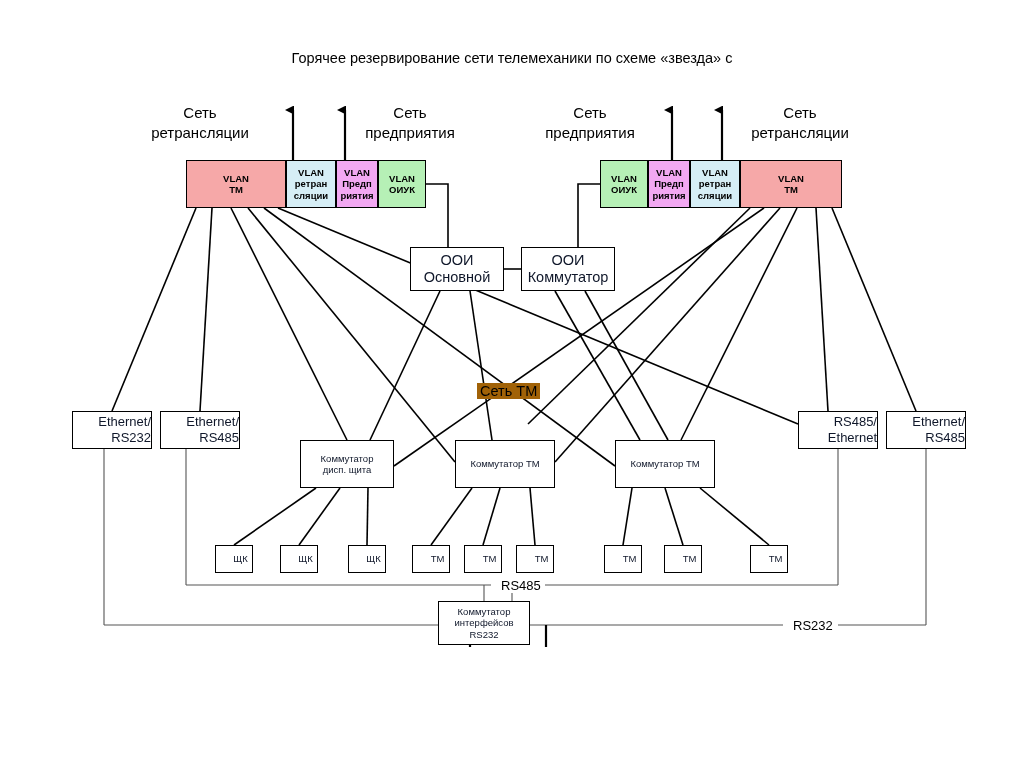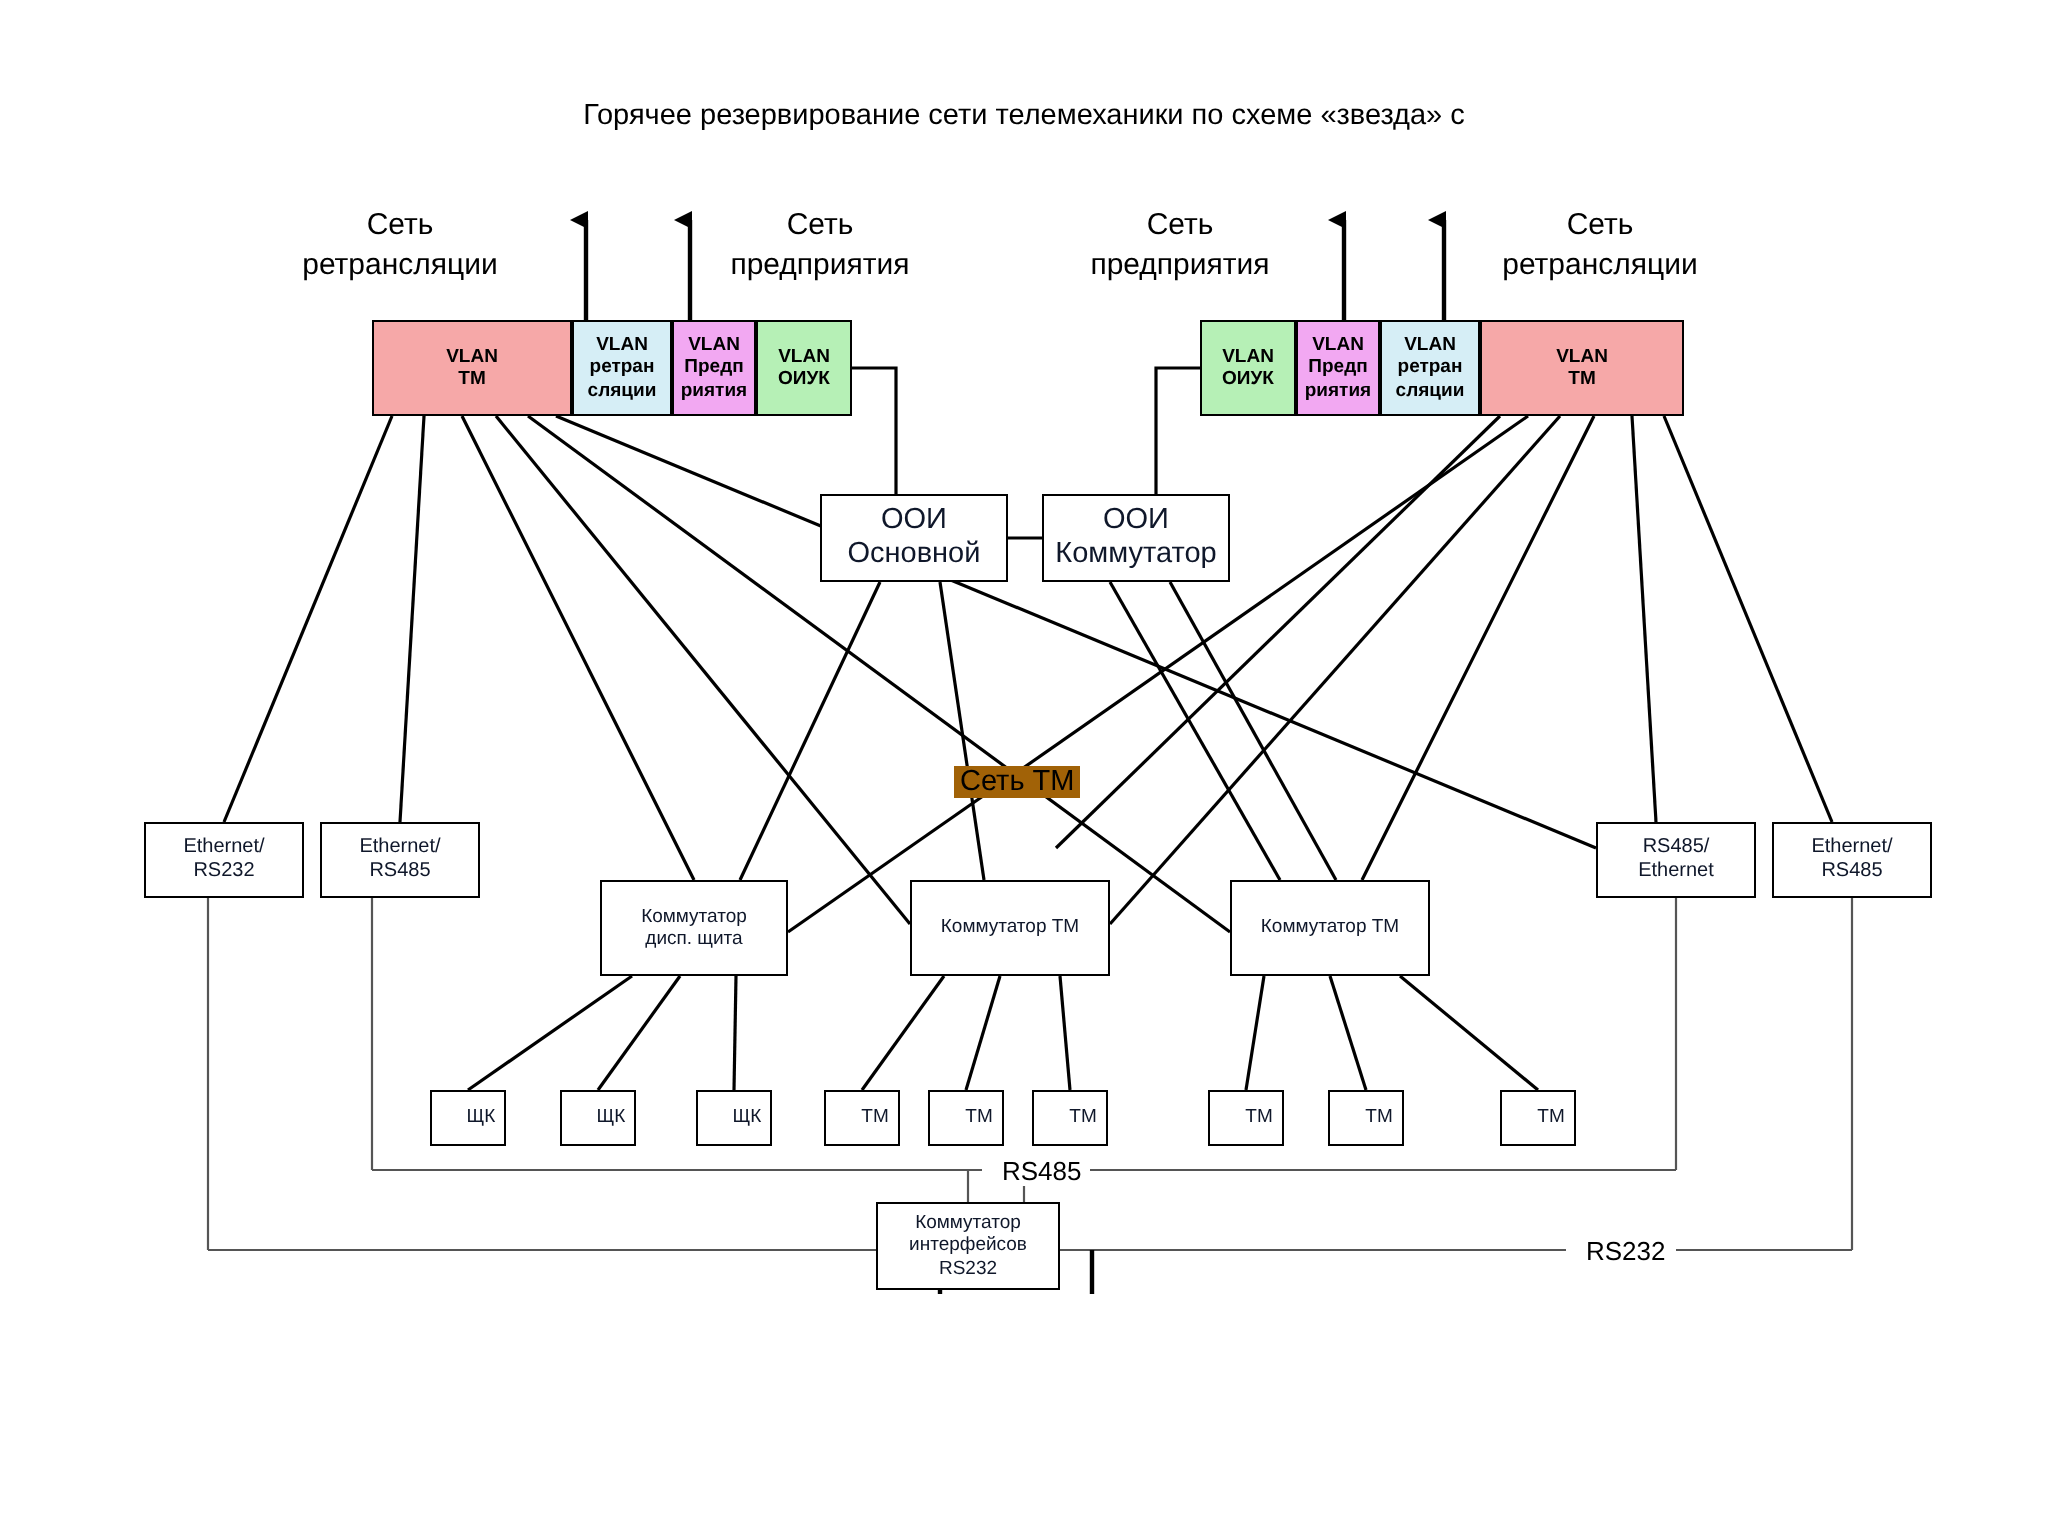--- a/index.html
+++ b/index.html
@@ -92,21 +92,21 @@
     color: #000000;
   }
   .net-label {
     position: absolute;
     font-size: 14.5px;
     color: #000000;
     background: #a16207;
     padding: 0 3px;
   }
   .sz-ooi { font-size: 14.5px; }
-  .sz-iface { font-size: 10px; }
+  .sz-iface { font-size: 13px; align-items: flex-end; }
   .sz-switch { font-size: 9.5px; }
   .sz-term { font-size: 9.5px; padding-left: 13px; }
 </style>
 </head>
 <body>
 
 <div id="canvas">
 
   <div class="title-block">
     <div>Горячее резервирование сети телемеханики по схеме «звезда» с</div>

